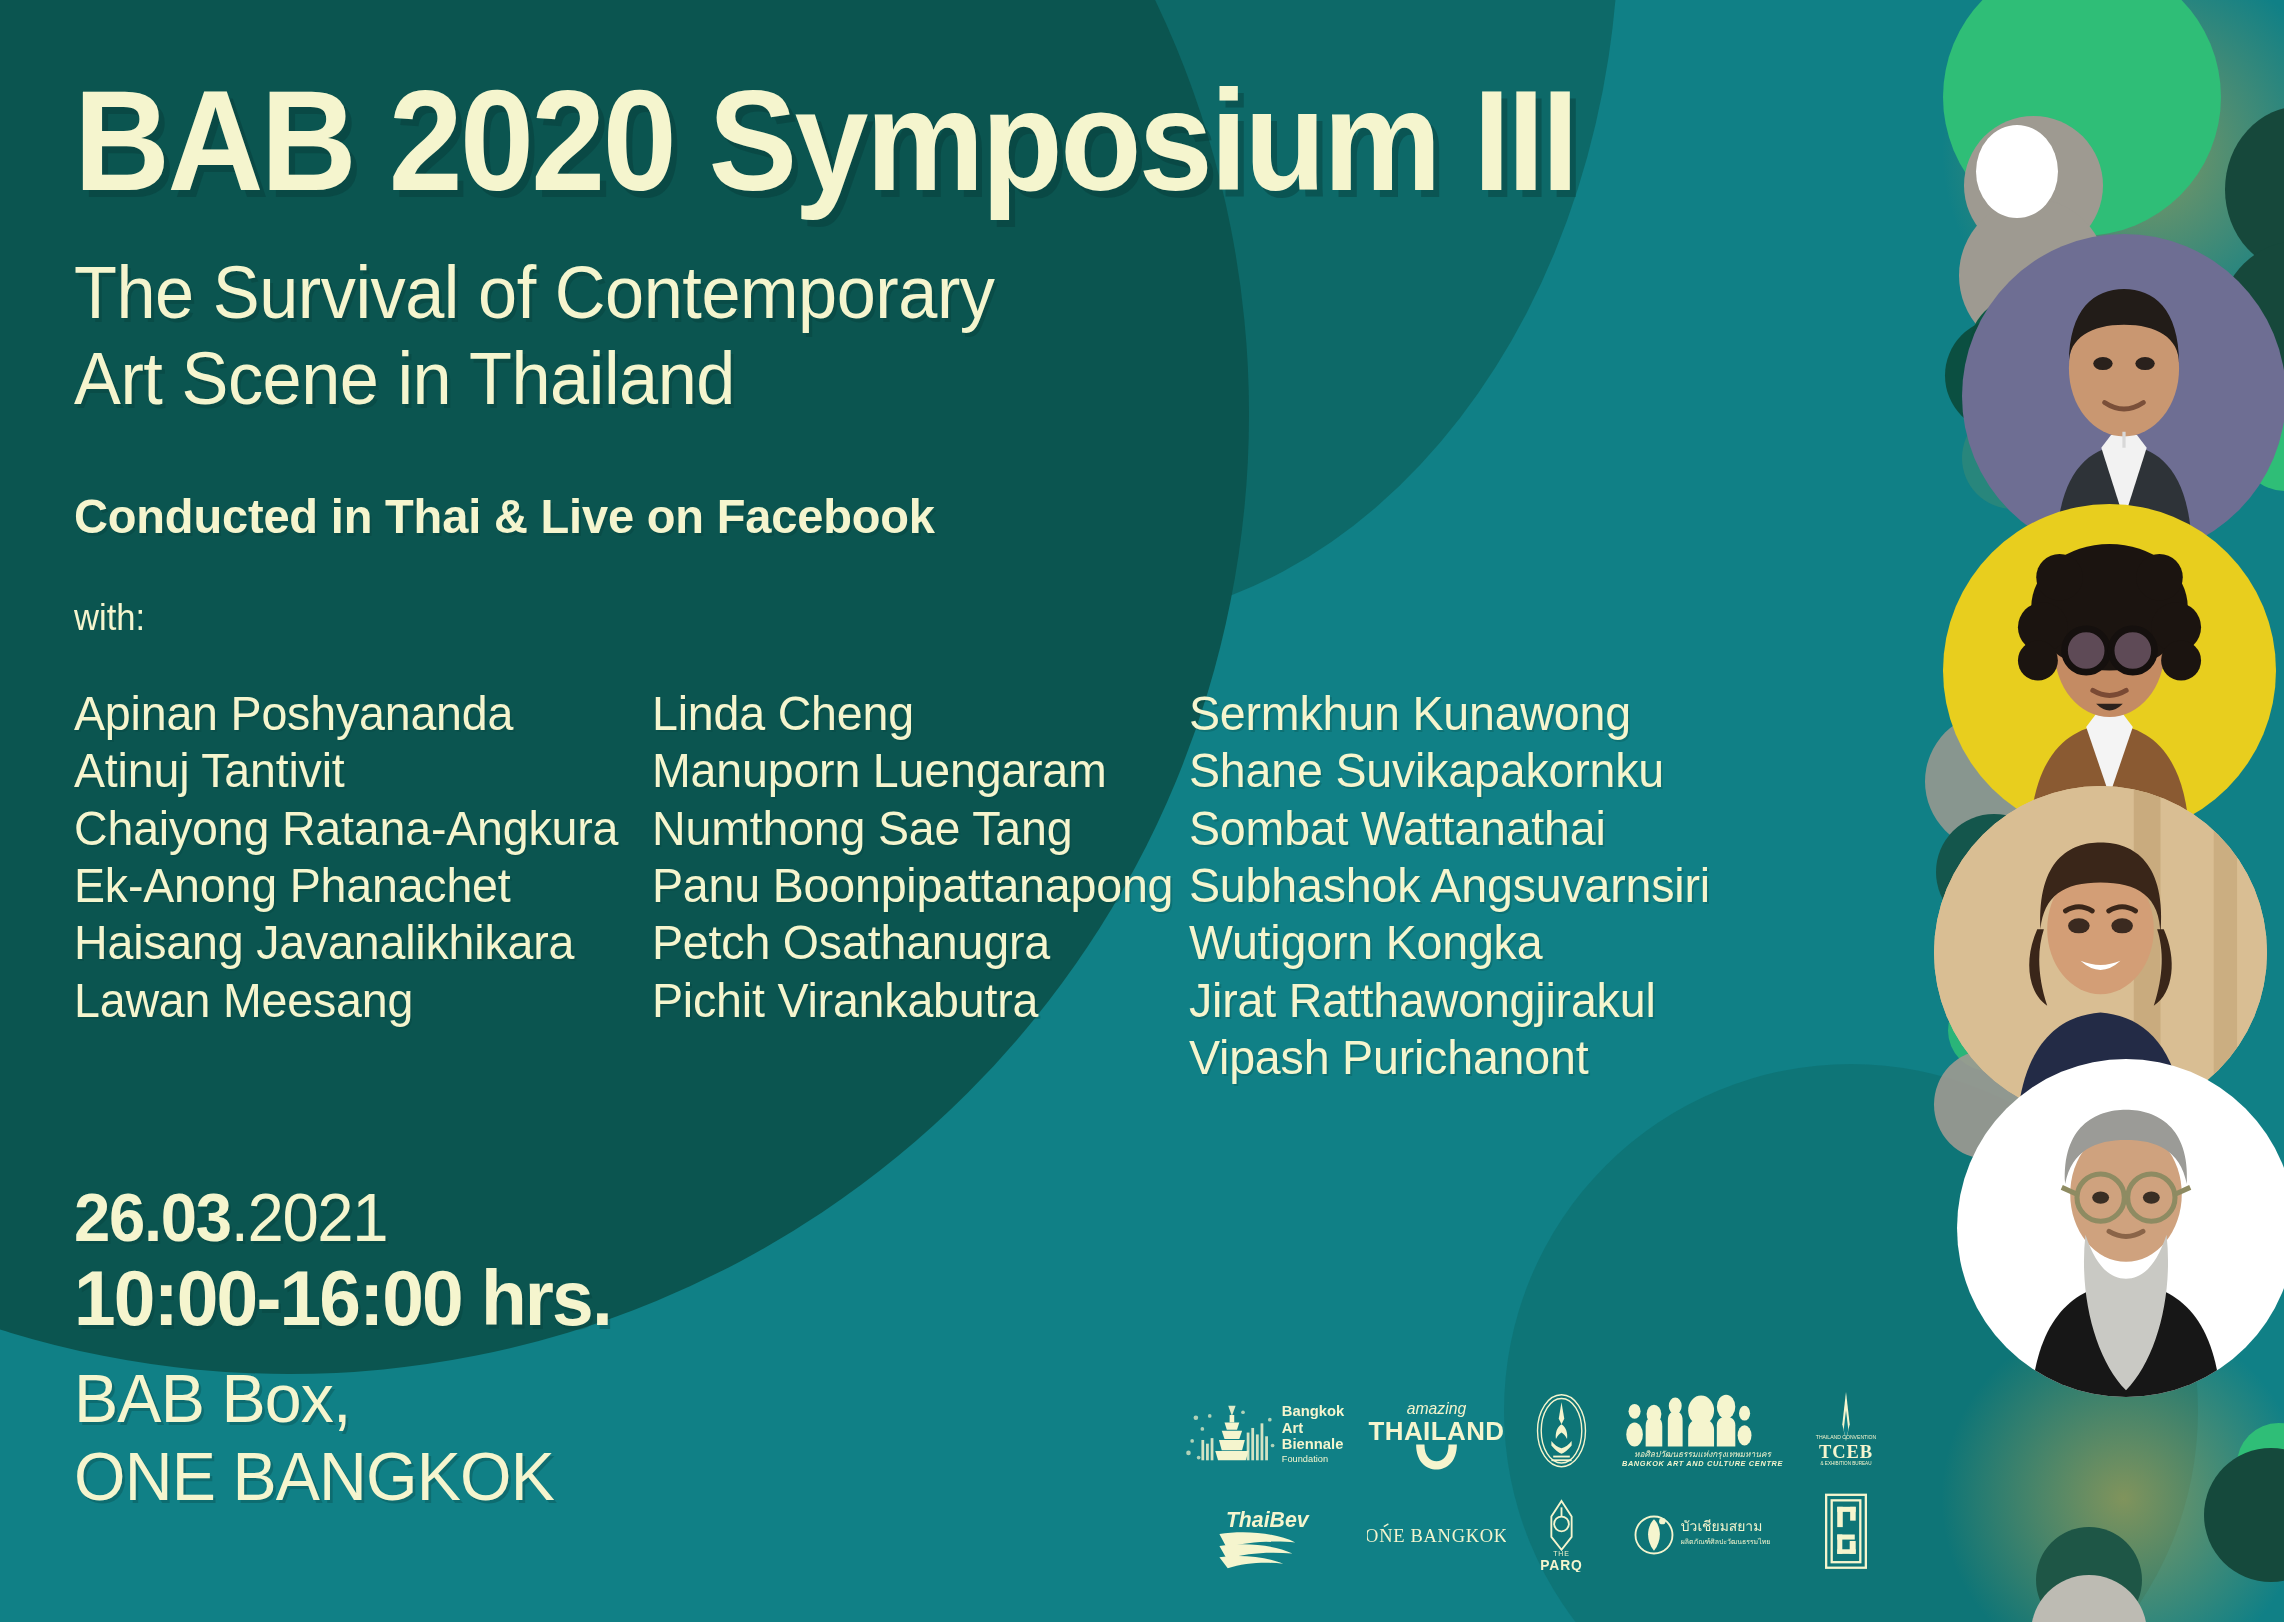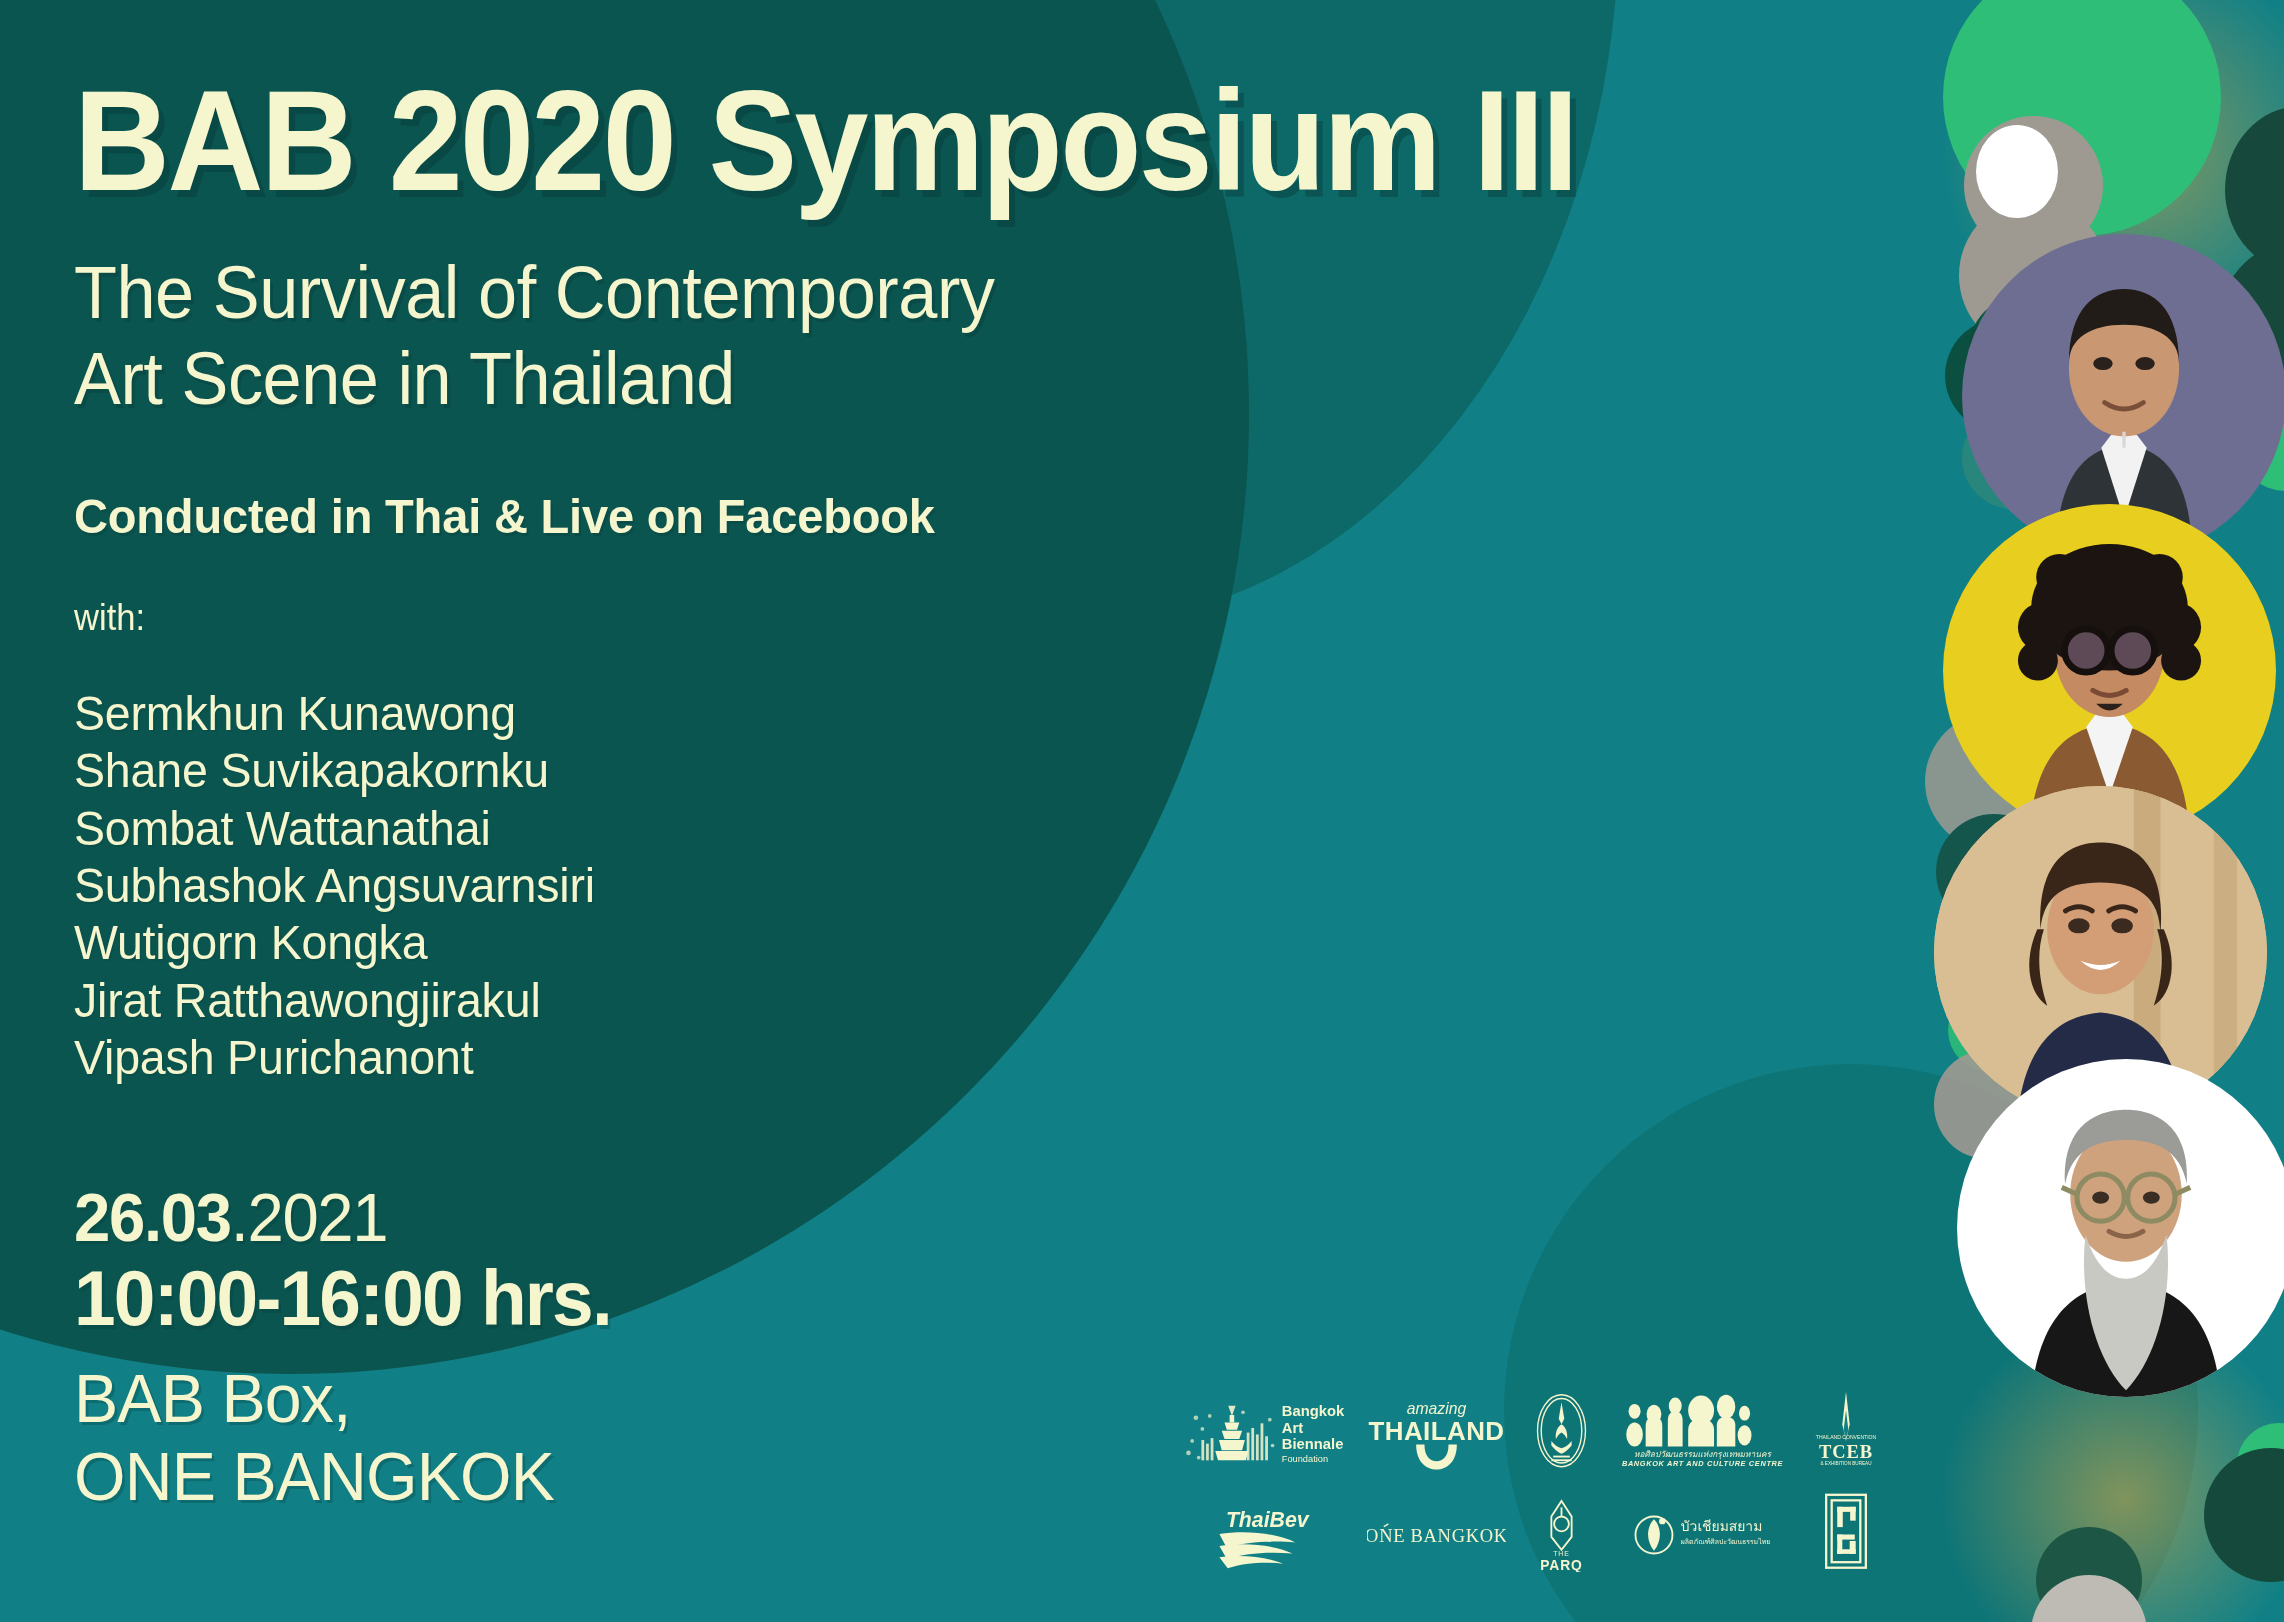--- a/index.html
+++ b/index.html
@@ -278,20 +278,36 @@
     <div class="subtitle">
       <div>The Survival of Contemporary</div>
       <div>Art Scene in Thailand</div>
     </div>
 
     <div class="mode-line">Conducted in Thai &amp; Live on Facebook</div>
 
     <div class="with-label">with:</div>
 
     <div class="speakers">
+      <div class="spk-col c1">
+        <div class="spk-name">Apinan Poshyananda</div>
+        <div class="spk-name">Atinuj Tantivit</div>
+        <div class="spk-name">Chaiyong Ratana-Angkura</div>
+        <div class="spk-name">Ek-Anong Phanachet</div>
+        <div class="spk-name">Haisang Javanalikhikara</div>
+        <div class="spk-name">Lawan Meesang</div>
+      </div>
+      <div class="spk-col c2">
+        <div class="spk-name">Linda Cheng</div>
+        <div class="spk-name">Manuporn Luengaram</div>
+        <div class="spk-name">Numthong Sae Tang</div>
+        <div class="spk-name">Panu Boonpipattanapong</div>
+        <div class="spk-name">Petch Osathanugra</div>
+        <div class="spk-name">Pichit Virankabutra</div>
+      </div>
       <div class="spk-col c3">
         <div class="spk-name">Sermkhun Kunawong</div>
         <div class="spk-name">Shane Suvikapakornku</div>
         <div class="spk-name">Sombat Wattanathai</div>
         <div class="spk-name">Subhashok Angsuvarnsiri</div>
         <div class="spk-name">Wutigorn Kongka</div>
         <div class="spk-name">Jirat Ratthawongjirakul</div>
         <div class="spk-name">Vipash Purichanont</div>
       </div>
     </div>

